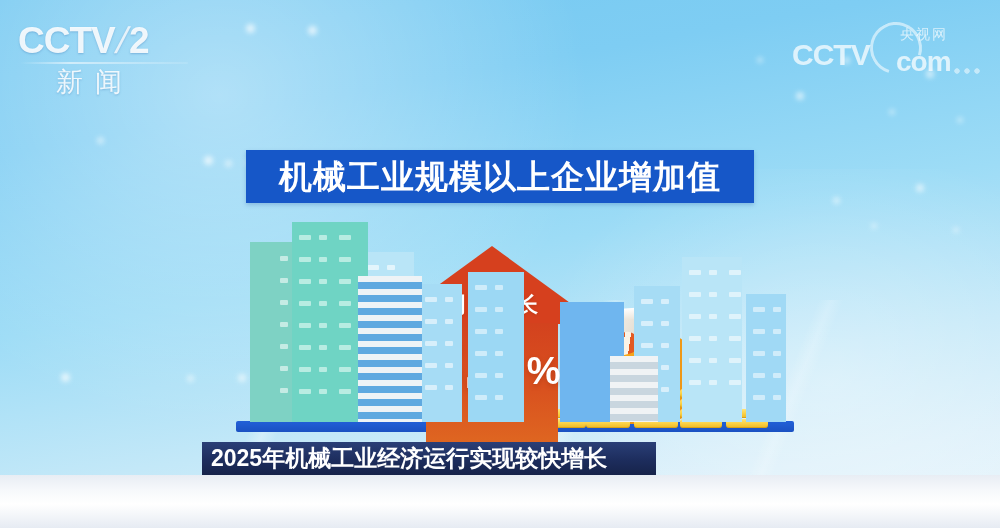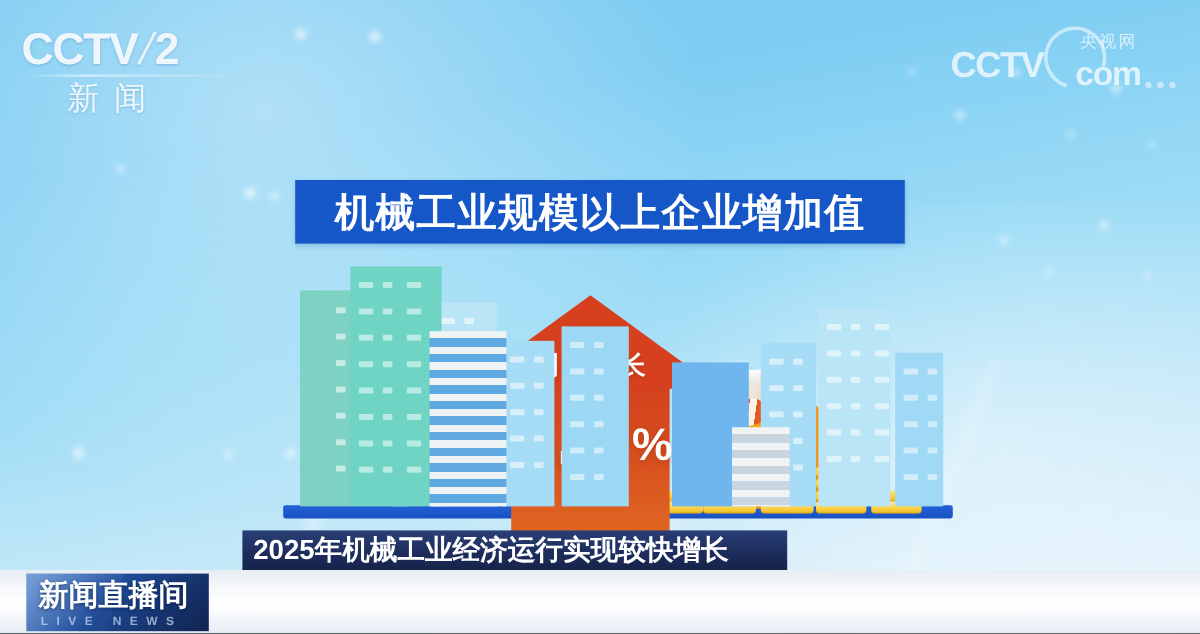--- a/index.html
+++ b/index.html
@@ -709,20 +709,15 @@
   </div>
 
   <div id="lower-third">
     <div id="headline-strip"></div>
 
     <div id="subtitle-bar">
       <span class="st-text">2025年机械工业经济运行实现较快增长</span>
     </div>
 
 
-    <div id="live-badge">
-      <div class="lb-ray"></div>
-      <div class="lb-cn">新闻直播间</div>
-      <div class="lb-en">LIVE NEWS</div>
-    </div>
   </div>
 
 </div>
 
 </body></html>

